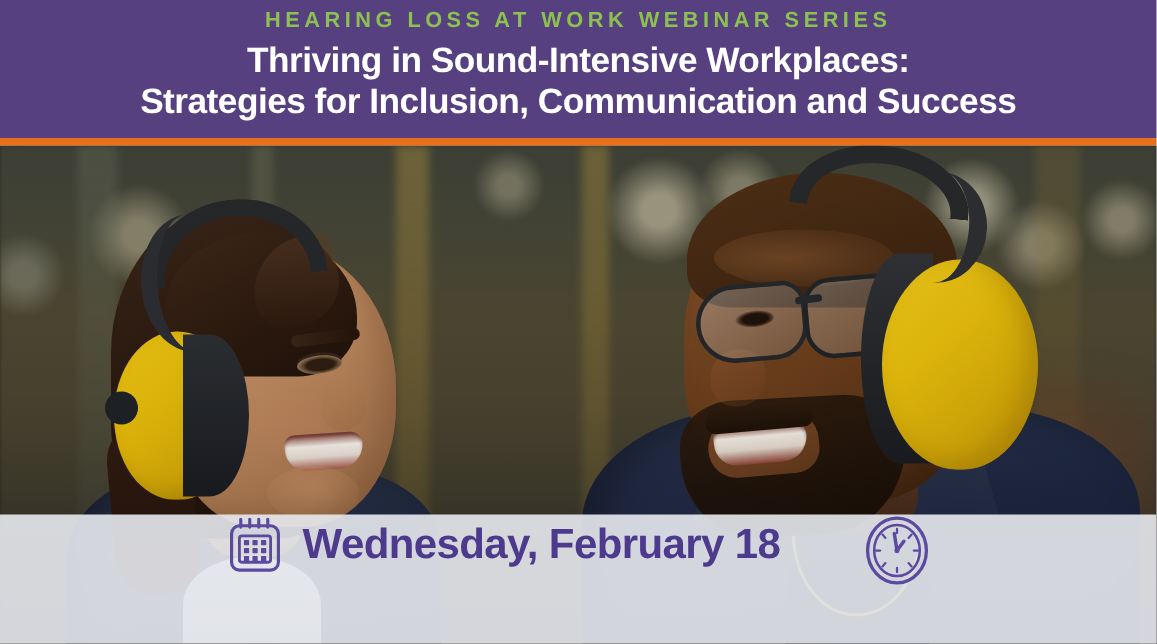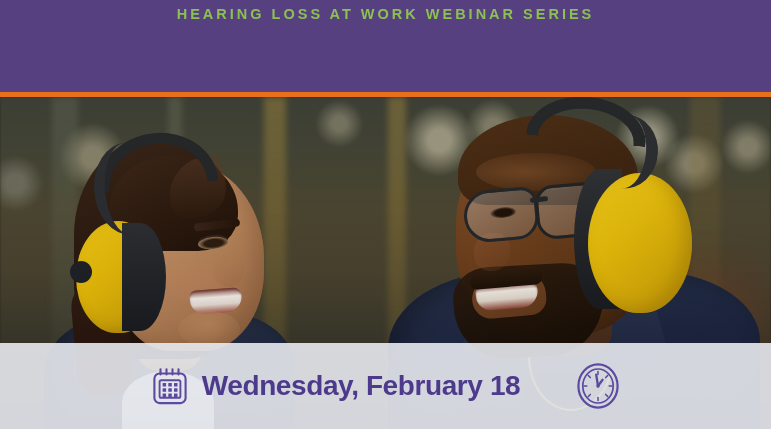--- a/index.html
+++ b/index.html
@@ -450,21 +450,21 @@
   }
 
   
   .footer {
     position:absolute;
     left:0; top:343px;
     width:771px; height:86px;
     background:rgba(232,234,240,0.90);
     z-index:4;
     display:flex;
-    align-items:center;
+    align-items:flex-start;
     justify-content:center;
     gap:18px;
   }
 
   .info-group {
     display:flex;
     align-items:center;
     gap:13px;
   }
 
@@ -482,20 +482,24 @@
 
   .spacer { width:20px; }
 </style>
 </head>
 <body>
 
 <div class="banner">
 
   <div class="header">
     <div class="eyebrow">HEARING LOSS AT WORK WEBINAR SERIES</div>
+    <div class="title">
+      <span class="title-line">Thriving in Sound-Intensive Workplaces:</span>
+      <span class="title-line">Strategies for Inclusion, Communication and Success</span>
+    </div>
   </div>
 
   <div class="divider"></div>
 
   <div class="photo">
     <div class="bg"></div>
     <div class="beam b1"></div>
     <div class="beam b2"></div>
     <div class="beam b3"></div>
     <div class="beam b4"></div>

